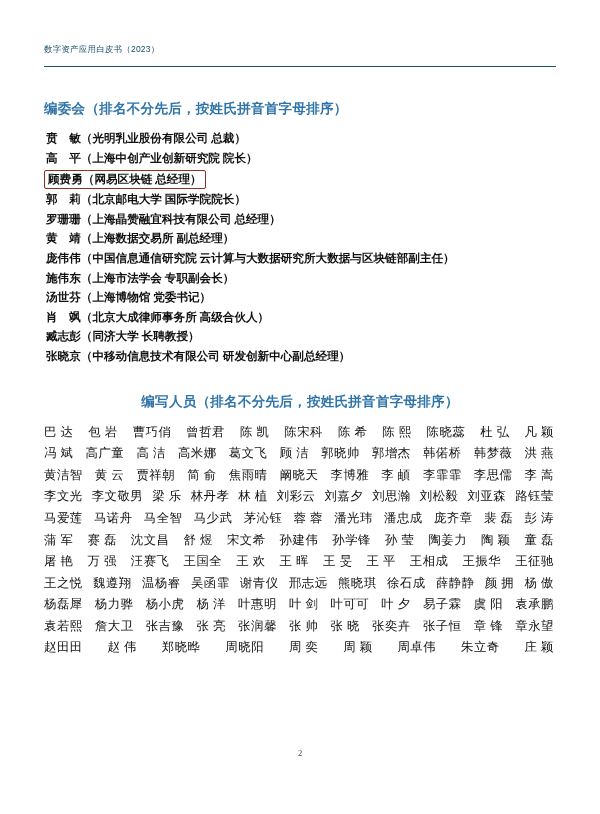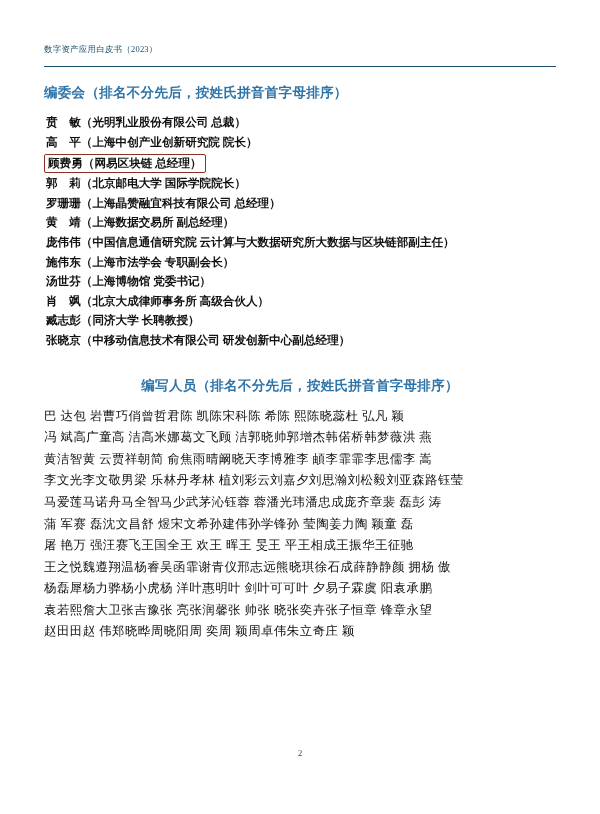--- a/index.html
+++ b/index.html
@@ -25,34 +25,34 @@
   .header {
     position: absolute;
     left: 44px;
     top: 44px;
     width: 512px;
   }
   .header-title {
     font-size: 8.5px;
     color: #1b4f6b;
     letter-spacing: 0.2px;
-    font-family: Liberation Serif, serif;
+    font-family: Liberation Sans, sans-serif;
   }
   .header-rule {
     position: absolute;
     left: 44px;
     top: 66px;
     width: 512px;
     height: 1px;
     background: #1b4f6b;
   }
   .content {
     position: absolute;
     left: 44px;
-    top: 84px;
+    top: 100px;
     width: 512px;
   }
   .section-title {
     font-size: 13.5px;
     font-weight: bold;
     color: #2f74a8;
     margin: 0 0 11px 0;
     letter-spacing: 0.3px;
   }
   .editors {
@@ -79,20 +79,21 @@
   }
   .writers-title {
     margin-top: 2px;
     text-align: center;
   }
   .writers {
     margin-top: 10px;
   }
   .writer-row {
     display: flex;
+    justify-content: space-between;
     font-size: 12.4px;
     line-height: 21.6px;
     color: #111111;
     padding-right: 2px;
   }
   .writer-name {
     white-space: nowrap;
     letter-spacing: 0.5px;
   }
   .page-number {

